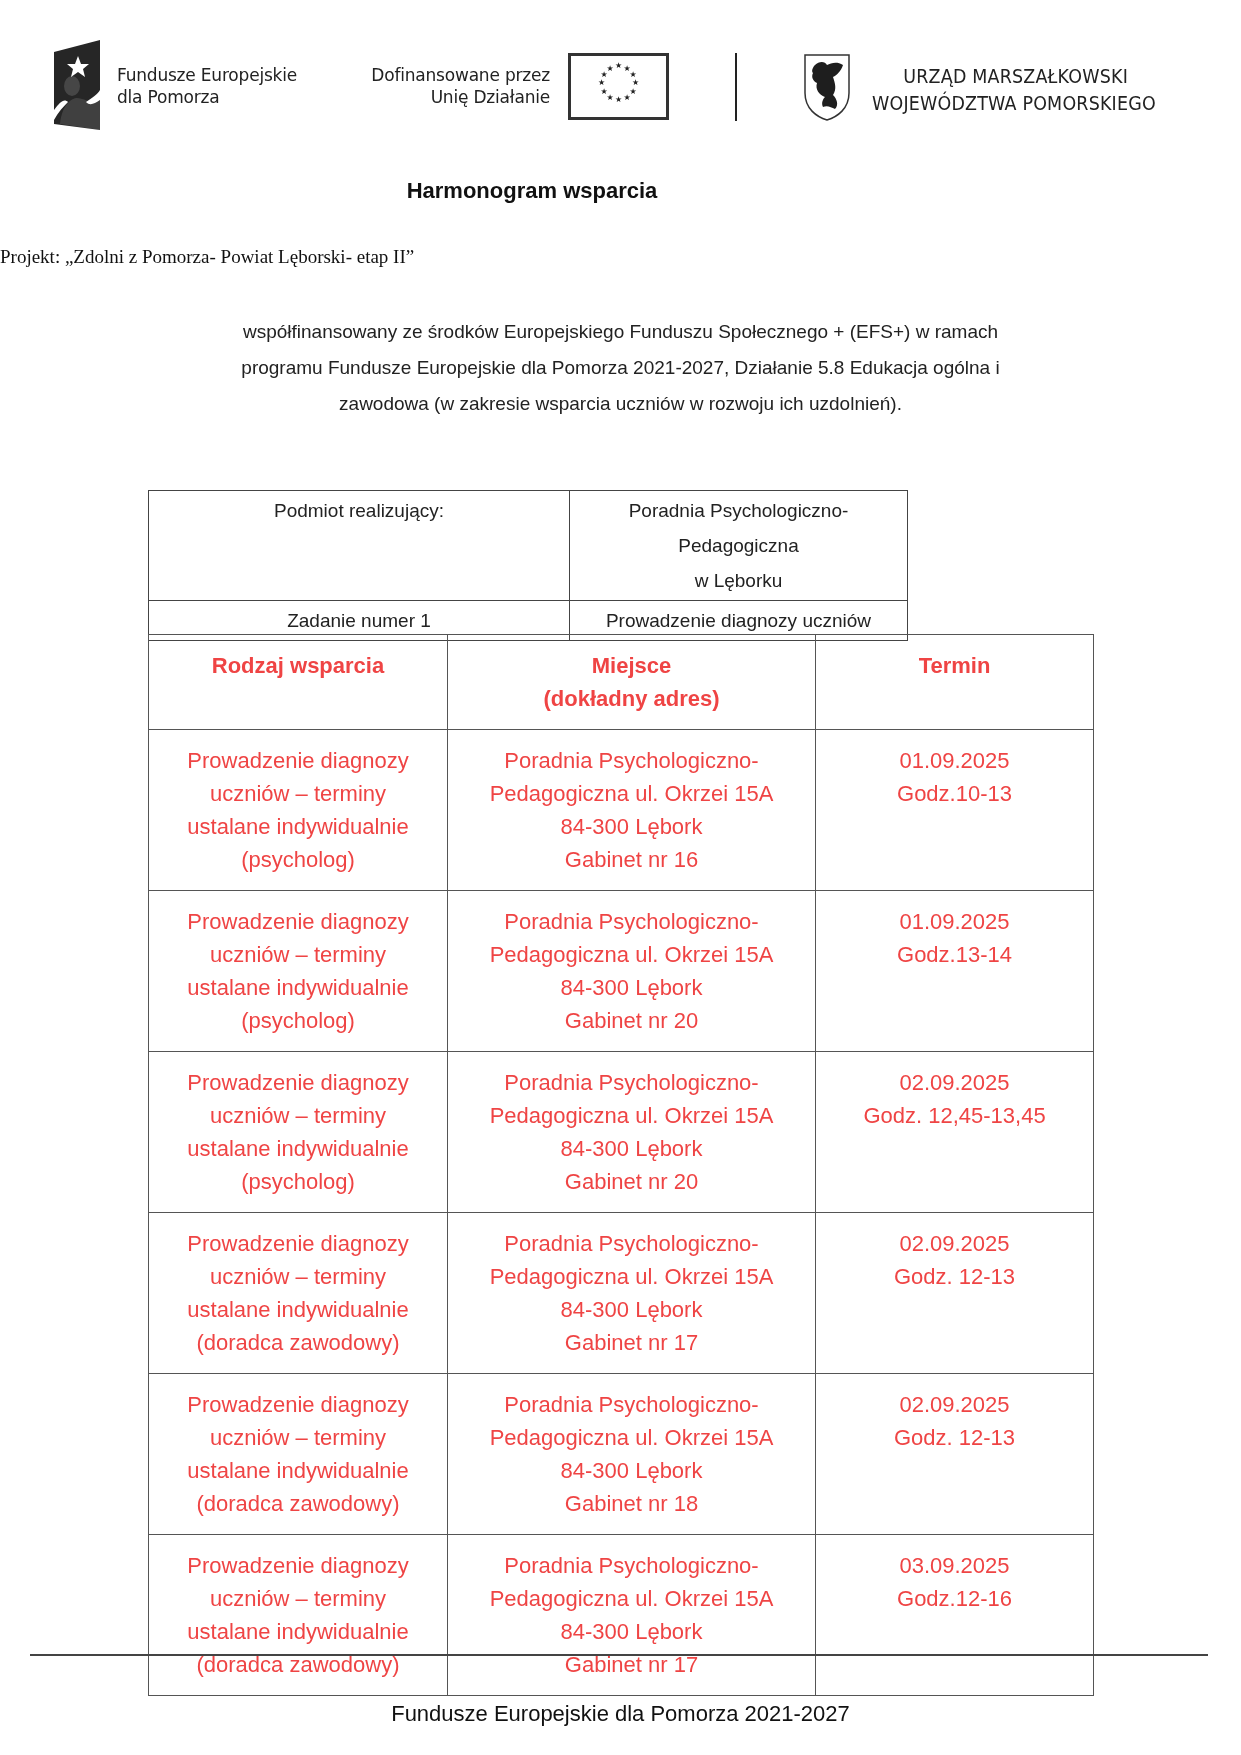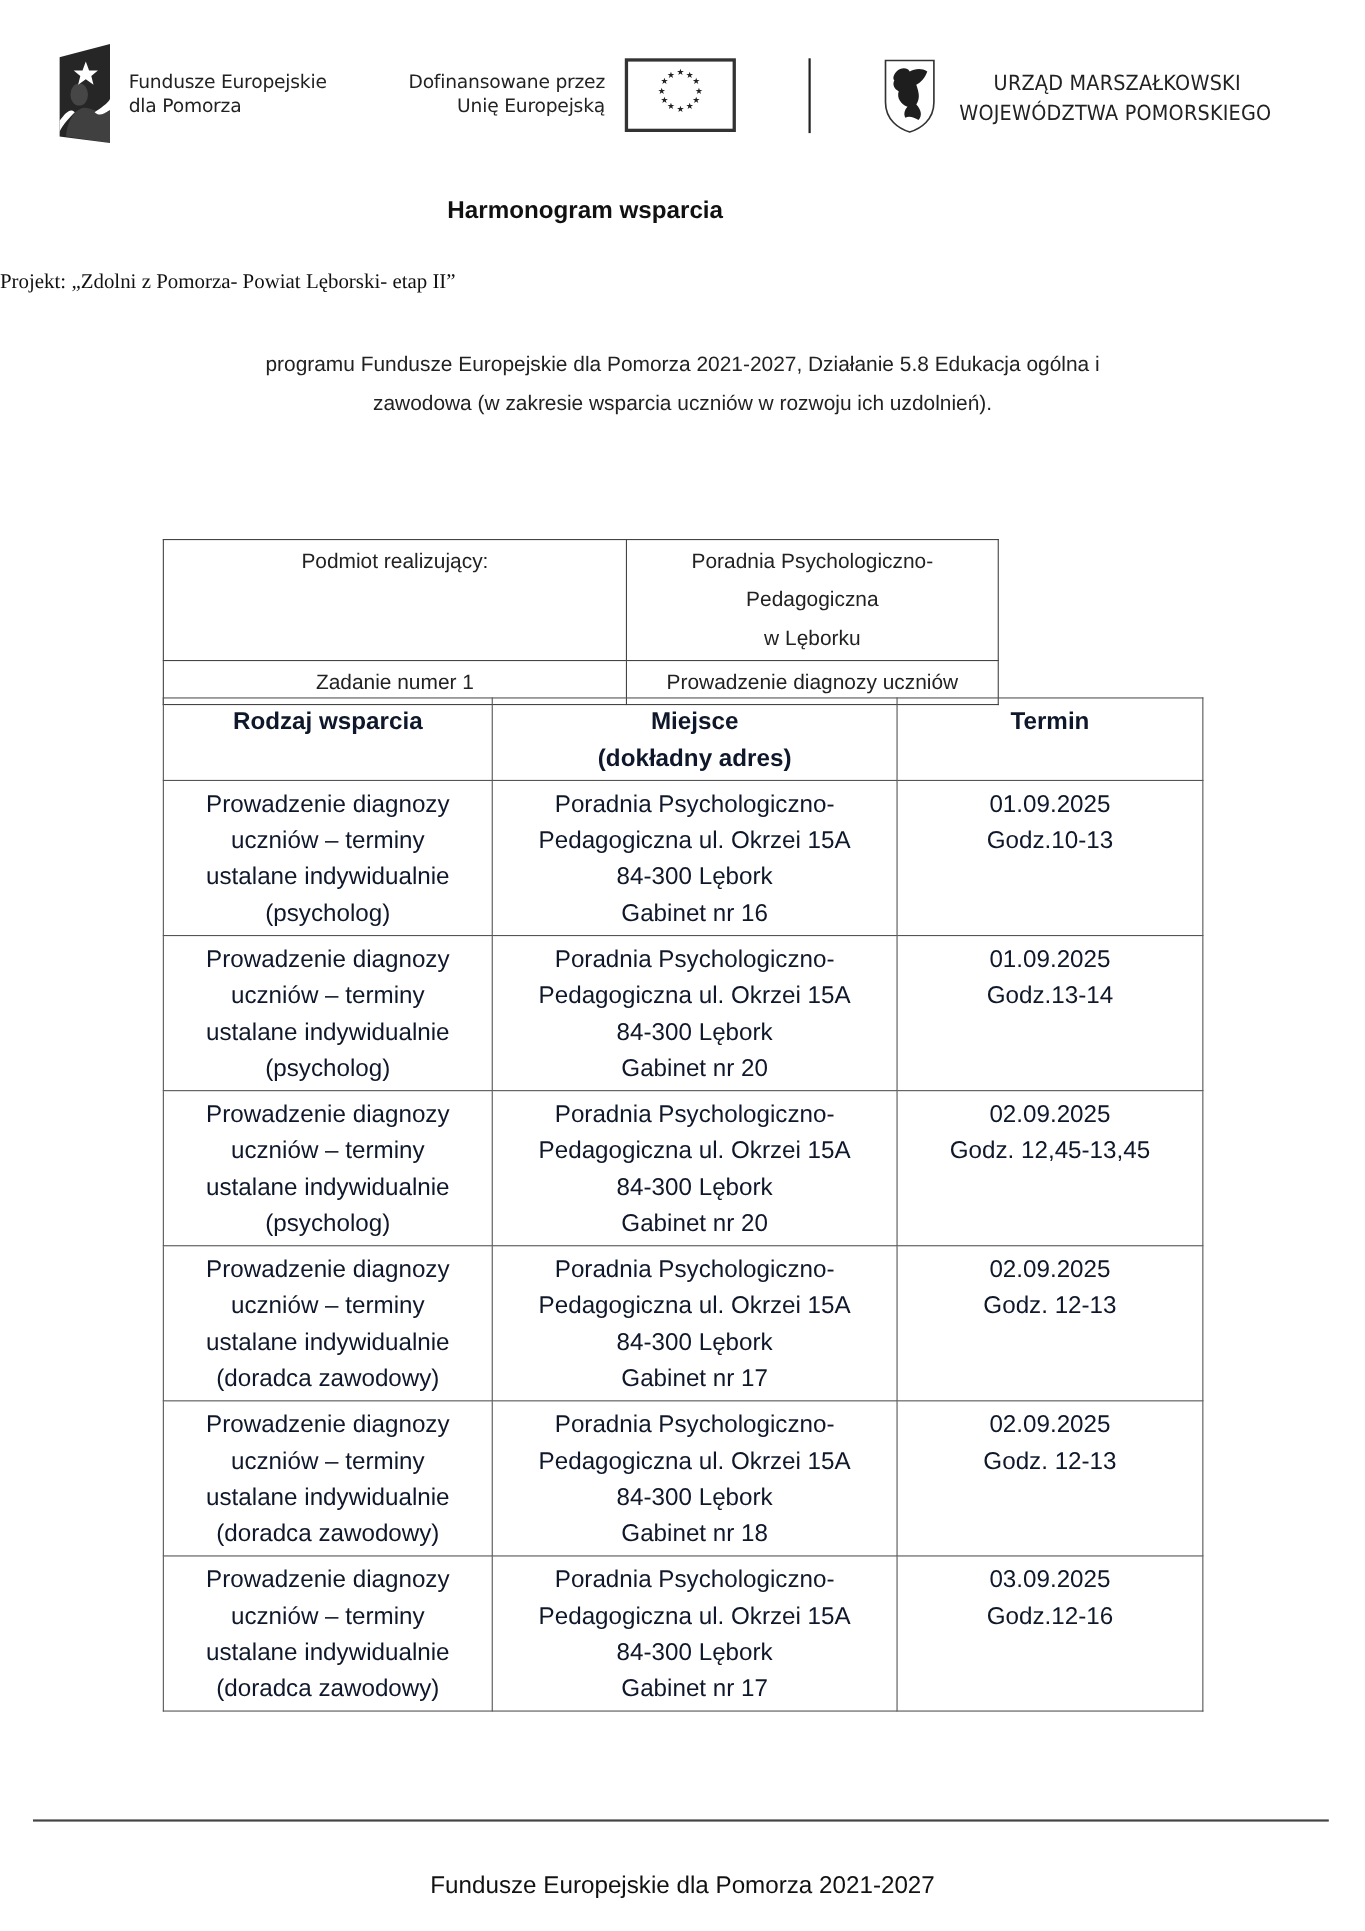--- a/index.html
+++ b/index.html
@@ -20,21 +20,21 @@
   .project { position:absolute; left:0; width:1241px; top:246px; font-size:19px; font-family:Liberation Serif, serif; }
   .desc { position:absolute; left:160px; width:921px; top:314px; text-align:center; font-size:19px; line-height:36px; color:#222; }
 
   
   .info { position:absolute; left:148px; top:490px; width:760px; border-collapse:collapse; font-size:19px; }
   .info td { border:1.5px solid #444; text-align:center; vertical-align:top; padding:2px 8px; line-height:35px; color:#222; }
   .info td.l { width:404px; }
 
   
   .sched { position:absolute; left:148px; top:634px; width:946px; border-collapse:collapse; font-size:22px; }
-  .sched th, .sched td { border:1.5px solid #555; text-align:center; vertical-align:top; padding:4px 4px; line-height:33px; color:#0f172a; }
+  .sched th, .sched td { border:1.5px solid #555; text-align:center; vertical-align:top; padding:14px 4px; line-height:33px; color:#ef4444; }
   .sched th { font-weight:bold; height:66px; }
   .sched td { height:131px;margin-top:16px; }
   .sched .c1 { width:290px; }
   .sched .c2 { width:359px; }
   .sched .line { display:block; }
 
   
   .foot-rule { position:absolute; left:30px; width:1178px; top:1654px; height:2px; background:#444; }
   .footer { position:absolute; left:0; width:1241px; top:1701px; text-align:center; font-size:22px; color:#111; }
 </style>
@@ -49,21 +49,21 @@
     <path d="M6,84 C8,64 18,58 23,58 C30,58 40,66 46,60 L46,90 Z" fill="#fff" opacity="0.12"></path>
     <path d="M0,70 C6,62 10,58 14,62 C10,66 4,72 0,80 Z" fill="#fff"></path>
     <path d="M32,62 C38,58 44,54 46,50 L46,60 C40,64 36,66 32,62 Z" fill="#fff"></path>
   </svg>
   <div class="fe-text">
     <div>Fundusze Europejskie</div>
     <div>dla Pomorza</div>
   </div>
   <div class="eu-text">
     <div>Dofinansowane przez</div>
-    <div>Unię Europejską</div>
+    <div>Unię Działanie</div>
   </div>
   <svg class="eu-flag" viewBox="0 0 95 61">
     <g fill="#222" font-size="8" text-anchor="middle" font-family="DejaVu Sans, sans-serif">
       <text x="47.5" y="12">★</text>
       <text x="56" y="14.5">★</text>
       <text x="62" y="20.5">★</text>
       <text x="64.5" y="29">★</text>
       <text x="62" y="37.5">★</text>
       <text x="56" y="43.5">★</text>
       <text x="47.5" y="46">★</text>
@@ -81,20 +81,21 @@
   </svg>
   <div class="um-text">
     <div style="padding-left:34px;">URZĄD MARSZAŁKOWSKI</div>
     <div>WOJEWÓDZTWA POMORSKIEGO</div>
   </div>
 </div>
 
 <div class="title">Harmonogram wsparcia</div>
 <div class="project">Projekt: „Zdolni z Pomorza- Powiat Lęborski- etap II”</div>
 <div class="desc">
+  <div>współfinansowany ze środków Europejskiego Funduszu Społecznego + (EFS+) w ramach</div>
   <div>programu Fundusze Europejskie dla Pomorza 2021-2027, Działanie 5.8 Edukacja ogólna i</div>
   <div>zawodowa (w zakresie wsparcia uczniów w rozwoju ich uzdolnień).</div>
 </div>
 
 <table class="info">
   <tbody>
       <tr>
     <td class="l">Podmiot realizujący:</td>
     <td>
       <div>Poradnia Psychologiczno- Pedagogiczna</div>

